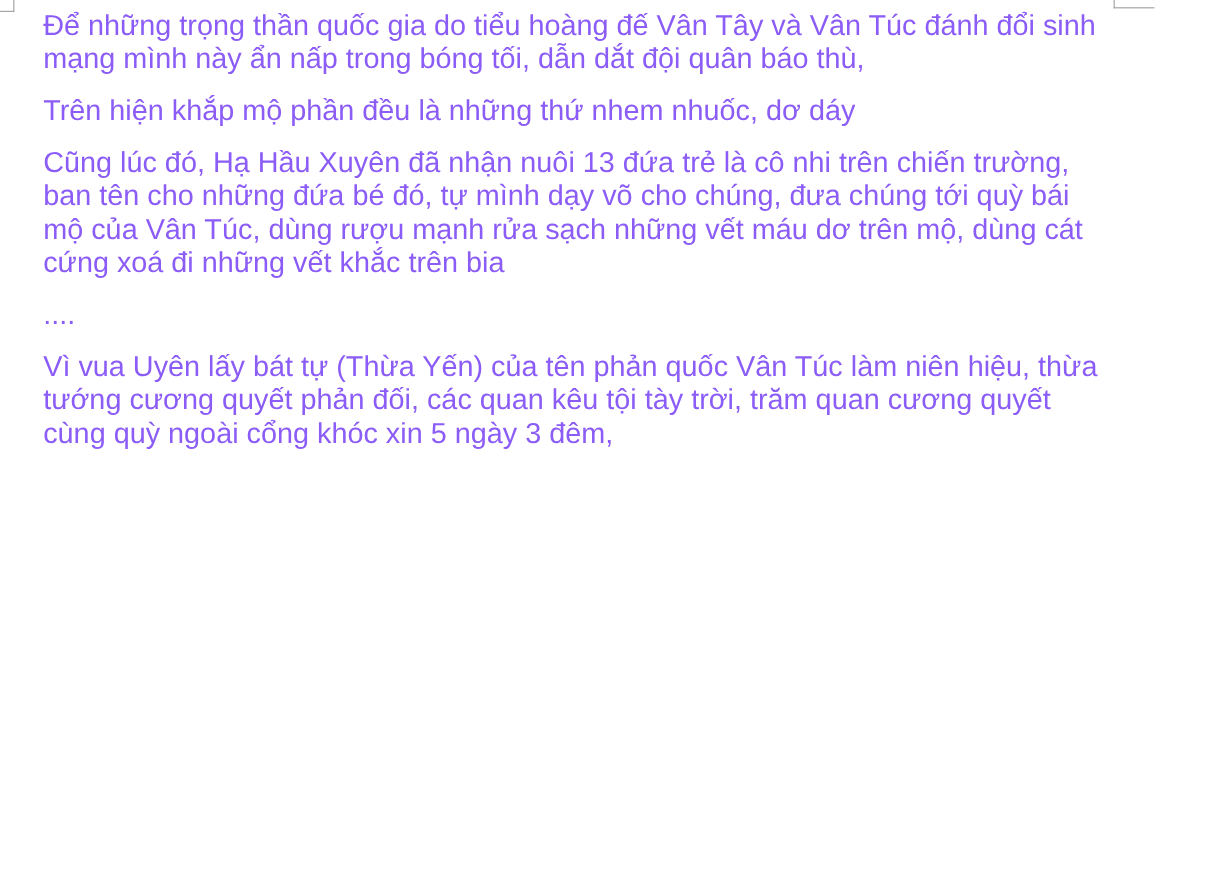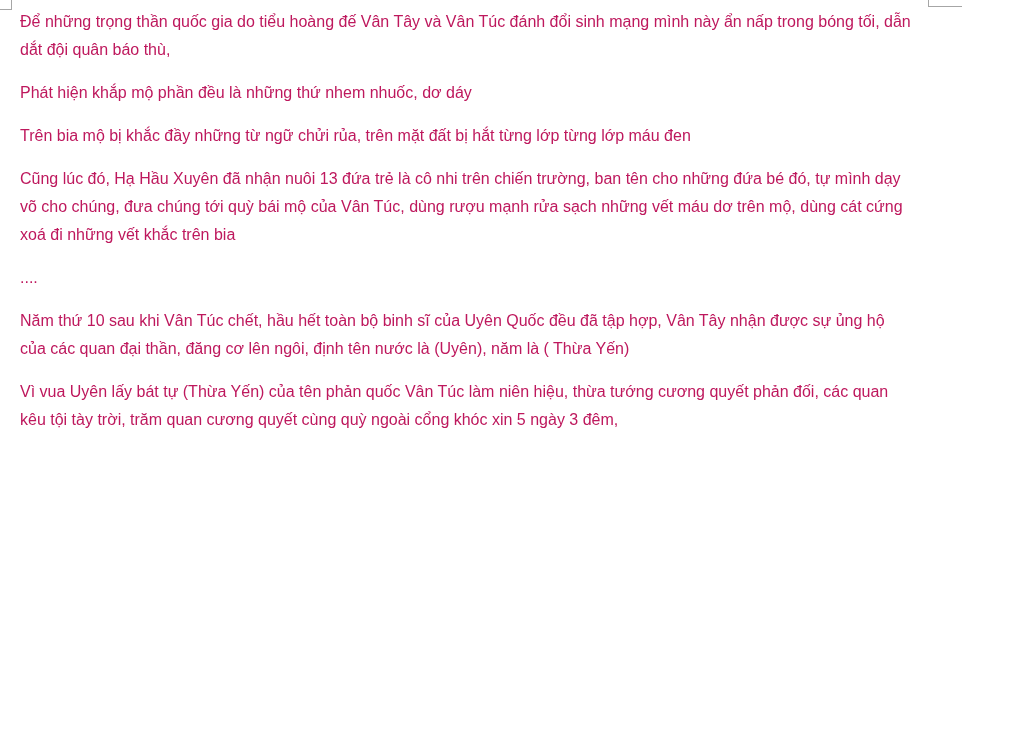--- a/index.html
+++ b/index.html
@@ -29,41 +29,39 @@
   .boundary-mark.top-right {
     left: 928px;
     top: 0;
     width: 34px;
     height: 7px;
     border-left: 1px solid #a6a6a6;
     border-bottom: 1px solid #a6a6a6;
   }
   .doc-text {
     position: absolute;
-    left: 20px;
+    left: 36px;
     top: 8px;
     width: 892px;
-    font-size: 16px;
+    font-size: 24px;
     line-height: 28px;
-    color: #be185d;
+    color: #8b5cf6;
     cursor: text;
   }
   .doc-text p {
     margin: 0 0 15px 0;
     padding: 0;
   }
 </style>
 </head>
 <body>
 
 <div class="boundary-mark top-left"></div>
 
 <div class="boundary-mark top-right"></div>
 
 <div class="doc-text">
   <p>Để những trọng thần quốc gia do tiểu hoàng đế Vân Tây và Vân Túc đánh đổi sinh mạng mình này ẩn nấp trong bóng tối, dẫn dắt đội quân báo thù,</p>
-  <p>Phát hiện khắp mộ phần đều là những thứ nhem nhuốc, dơ dáy</p>
-  <p>Trên bia mộ bị khắc đầy những từ ngữ chửi rủa, trên mặt đất bị hắt từng lớp từng lớp máu đen</p>
+  <p>Trên hiện khắp mộ phần đều là những thứ nhem nhuốc, dơ dáy</p>
   <p>Cũng lúc đó, Hạ Hầu Xuyên đã nhận nuôi 13 đứa trẻ là cô nhi trên chiến trường, ban tên cho những đứa bé đó, tự mình dạy võ cho chúng, đưa chúng tới quỳ bái mộ của Vân Túc, dùng rượu mạnh rửa sạch những vết máu dơ trên mộ, dùng cát cứng xoá đi những vết khắc trên bia</p>
   <p>....</p>
-  <p>Năm thứ 10 sau khi Vân Túc chết, hầu hết toàn bộ binh sĩ của Uyên Quốc đều đã tập hợp, Vân Tây nhận được sự ủng hộ của các quan đại thần, đăng cơ lên ngôi, định tên nước là (Uyên), năm là ( Thừa Yến)</p>
   <p>Vì vua Uyên lấy bát tự (Thừa Yến) của tên phản quốc Vân Túc làm niên hiệu, thừa tướng cương quyết phản đối, các quan kêu tội tày trời, trăm quan cương quyết cùng quỳ ngoài cổng khóc xin 5 ngày 3 đêm,</p>
 </div>
 
 </body></html>

